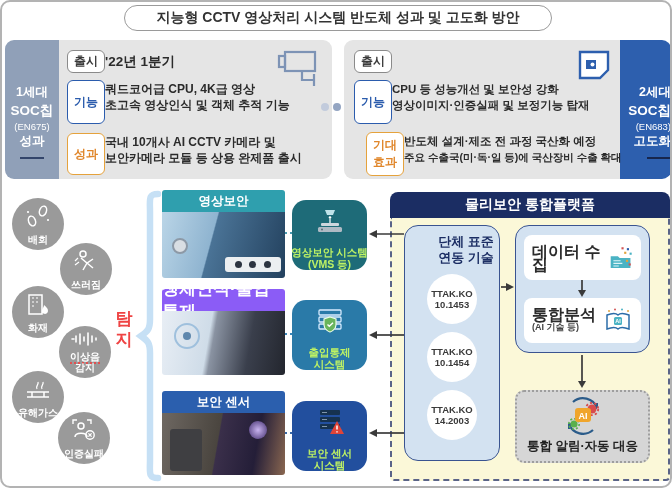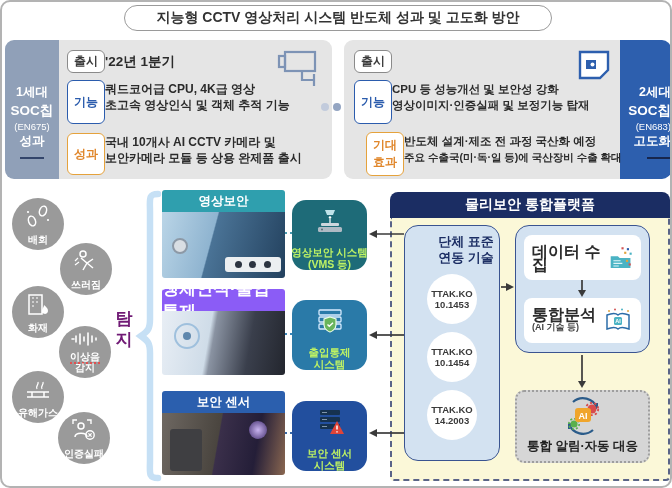--- a/index.html
+++ b/index.html
@@ -52,21 +52,21 @@
   .det{
     position:absolute;width:52px;height:52px;border-radius:50%;background:#9a9a9a;
     display:flex;flex-direction:column;align-items:center;justify-content:flex-end;
     color:#fff;font-weight:700;padding-bottom:5px;
   }
   .det .dlabel{font-size:10px;line-height:11px;text-align:center;white-space:nowrap;}
   .det svg{position:absolute;top:6px;}
   .det .ul-red{border-bottom:2px dotted #e05050;}
   .detect-word{
     position:absolute;left:111px;top:306px;width:22px;
-    font-size:17px;line-height:21px;font-weight:800;color:#701a75;
+    font-size:17px;line-height:21px;font-weight:800;color:#ef4444;
     word-break:break-all;text-align:center;
   }
   
   .cat{position:absolute;left:160px;width:123px;border-radius:3px;overflow:hidden;}
   .cat-head{height:22px;display:flex;align-items:center;justify-content:center;color:#fff;font-weight:700;font-size:12.5px;}
   .cat-img{position:relative;}
   .photo-bar{position:absolute;right:4px;bottom:6px;width:56px;height:15px;background:#eceff1;border-radius:3px;display:flex;align-items:center;justify-content:space-around;padding:0 6px;}
   .photo-bar i{width:7px;height:7px;border-radius:50%;background:#2c3440;}
   .photo-dome{position:absolute;left:10px;top:26px;width:16px;height:16px;border-radius:50%;background:#d9dee3;border:2px solid #8d99a6;}
   .photo-eye{position:absolute;left:12px;top:12px;width:26px;height:26px;border-radius:50%;border:2px solid #9fc0dd;}

